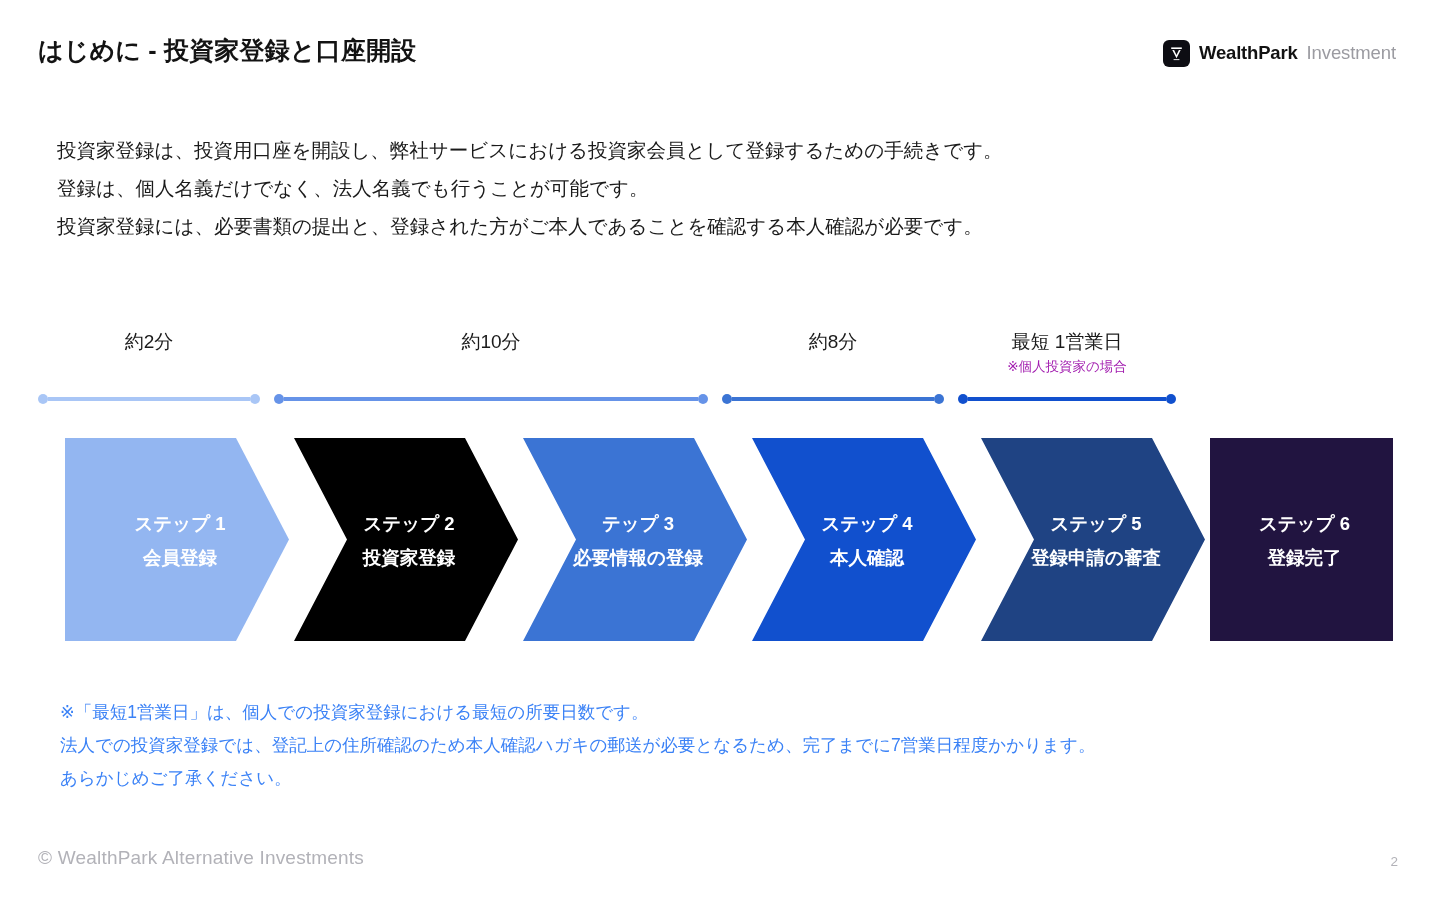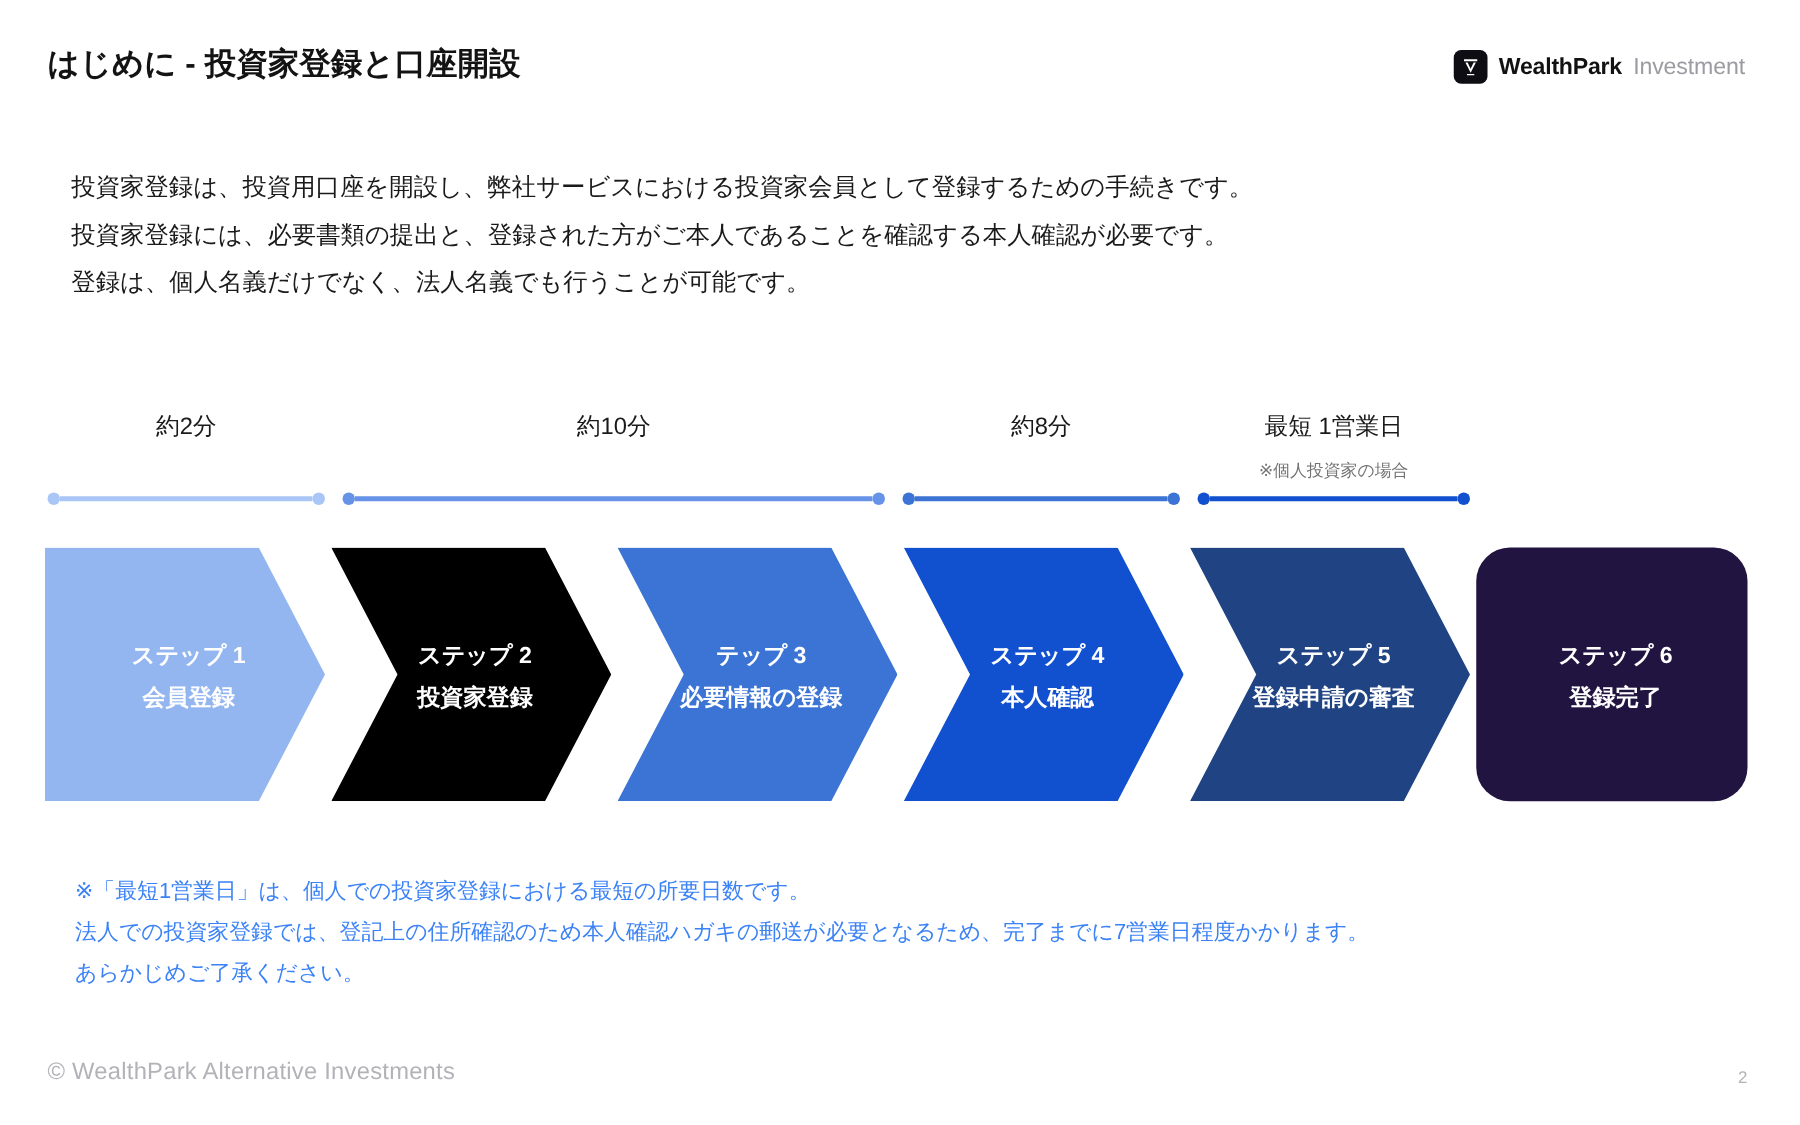--- a/index.html
+++ b/index.html
@@ -92,24 +92,24 @@
   .tl-label {
     text-align: center;
     font-size: 19px;
     color: #1a1a1a;
     line-height: 24px;
     white-space: nowrap;
   }
   .tl-note {
     text-align: center;
     font-size: 13.5px;
-    color: #737373;
+    color: #a21caf;
     line-height: 17px;
     white-space: nowrap;
-    margin-top: 14px;
+    margin-top: 4px;
   }
 
   .tl-bar {
     position: absolute;
     left: 0;
     right: 0;
     top: 64px;
     height: 10px;
     display: flex;
     align-items: center;
@@ -134,20 +134,21 @@
     height: 203px;
   }
   .step {
     position: absolute;
     top: 0;
     height: 203px;
     display: flex;
     flex-direction: column;
     align-items: center;
     justify-content: center;
+    margin-left: 29px;
   }
   .step-chevron {
     clip-path: polygon(0 0, calc(100% - 53px) 0, 100% 50%, calc(100% - 53px) 100%, 0 100%, 53px 50%);
   }
   .step-chevron-first {
     clip-path: polygon(0 0, calc(100% - 53px) 0, 100% 50%, calc(100% - 53px) 100%, 0 100%);
   }
   .step-plain { clip-path: none; }
 
   .step-inner {
@@ -217,22 +218,22 @@
         <path d="M4.3 4.9 L8.5 13.2 L12.7 4.9 L10.9 4.9 L8.5 9.9 L6.1 4.9 Z" fill="#ffffff"></path>
         <path d="M5.6 14.2 H11.4 V15.1 H5.6 Z" fill="#ffffff"></path>
       </svg>
     </span>
     <span class="brand-name">WealthPark</span>
     <span class="brand-sub">Investment</span>
   </div>
 
   <div class="intro">
     <p>投資家登録は、投資用口座を開設し、弊社サービスにおける投資家会員として登録するための手続きです。</p>
+    <p>登録は、個人名義だけでなく、法人名義でも行うことが可能です。</p>
     <p>投資家登録には、必要書類の提出と、登録された方がご本人であることを確認する本人確認が必要です。</p>
-    <p>登録は、個人名義だけでなく、法人名義でも行うことが可能です。</p>
   </div>
 
   <div class="timeline" id="timeline-host">
       <div class="tl-seg" style="left: 38px; width: 222px;">
         <div class="tl-label">約2分</div>
         <div class="tl-bar">
           <span class="tl-dot" style="background: rgb(169, 198, 246);"></span>
           <span class="tl-line" style="background: rgb(169, 198, 246);"></span>
           <span class="tl-dot" style="background: rgb(169, 198, 246);"></span>
         </div>
@@ -288,21 +289,21 @@
           <div class="step-num">ステップ 4</div>
           <div class="step-name">本人確認</div>
         </div>
       </div>
       <div class="step step-chevron" style="left: 952px; width: 224px; background: rgb(31, 67, 131); z-index: 16;">
         <div class="step-inner">
           <div class="step-num">ステップ 5</div>
           <div class="step-name">登録申請の審査</div>
         </div>
       </div>
-      <div class="step step-plain" style="left: 1181px; width: 217px; background: rgb(33, 20, 64); z-index: 15; border-radius: 27px;">
+      <div class="step step-plain" style="left: 1181px; width: 183px; background: rgb(33, 20, 64); z-index: 15;">
         <div class="step-inner">
           <div class="step-num">ステップ 6</div>
           <div class="step-name">登録完了</div>
         </div>
       </div>
     </div>
 
   <div class="footnote">
     <p>※「最短1営業日」は、個人での投資家登録における最短の所要日数です。</p>
     <p>法人での投資家登録では、登記上の住所確認のため本人確認ハガキの郵送が必要となるため、完了までに7営業日程度かかります。</p>

